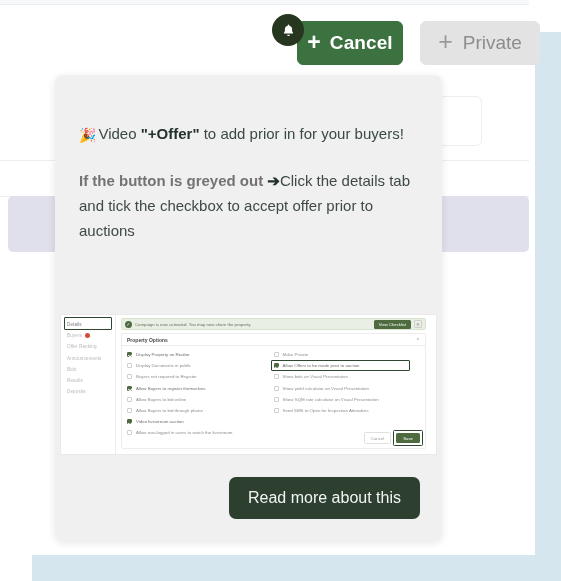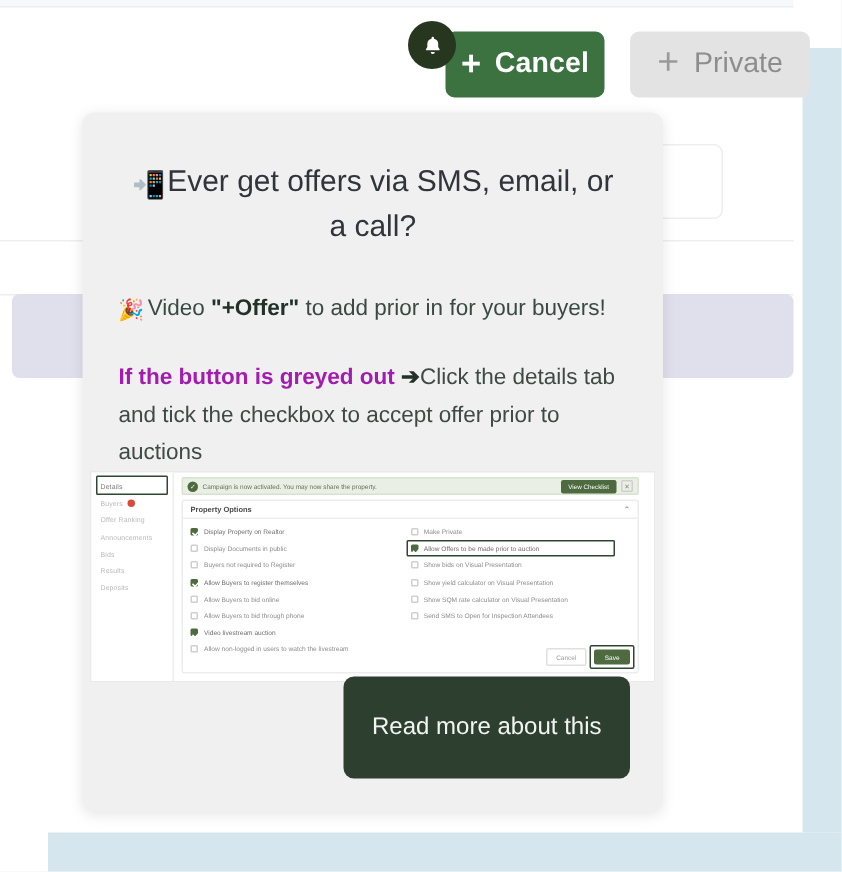--- a/index.html
+++ b/index.html
@@ -112,29 +112,29 @@
     font-size:15px; line-height:22px; color:#3a4a42; font-weight:400;
     margin:30px 2px 0 2px; text-align:left;
   }
   .coach-sub .emj{ font-size:14px; margin-right:2px; vertical-align:-1px;}
   .coach-sub b{ color:#22312a; font-weight:700;}
 
   .coach-body{
     font-size:15px; line-height:25px; color:#3f4a44; font-weight:400;
     margin:22px 2px 0 2px;
   }
-  .coach-body b{ color:#a21caf; font-weight:700; }
+  .coach-body b{ color:#737373; font-weight:700; }
   .coach-body .arrow{ font-weight:700; color:#22312a; }
 
   .btn-readmore{
     position:absolute; right:22px; bottom:22px;
     background:#2d4030; color:#f2f4f2;
     border:none; border-radius:7px;
     font-size:16px; font-family:"Liberation Sans", sans-serif;
-    padding:25px 19px; cursor:pointer;
+    padding:12px 19px; cursor:pointer;
   }
 
   
   .shot{
     position:absolute; left:5px; top:239px; width:377px; height:141px;
     background:#ffffff; overflow:hidden;
     font-family:"Liberation Sans", sans-serif;
     border:1px solid #e9e9e9;
   }
   .shot-inner{ position:absolute; inset:0; }
@@ -260,23 +260,20 @@
   </div>
 
   <div class="btn-bidder">
     <span class="pl">+</span>
     <span>Private</span>
   </div>
 
 
   <div class="coach-card">
 
-    <div class="coach-title">
-      <span class="emj">📲</span><span>Ever get offers via SMS, email, or a call?</span>
-    </div>
 
     <div class="coach-sub">
       <span class="emj">🎉</span><span>Video </span><b>"+Offer"</b><span> to add prior in for your buyers!</span>
     </div>
 
     <div class="coach-body">
       <b>If the button is greyed out</b>
       <span class="arrow">➔</span><span>Click the details tab and tick the checkbox to accept offer prior to auctions</span>
     </div>
 

